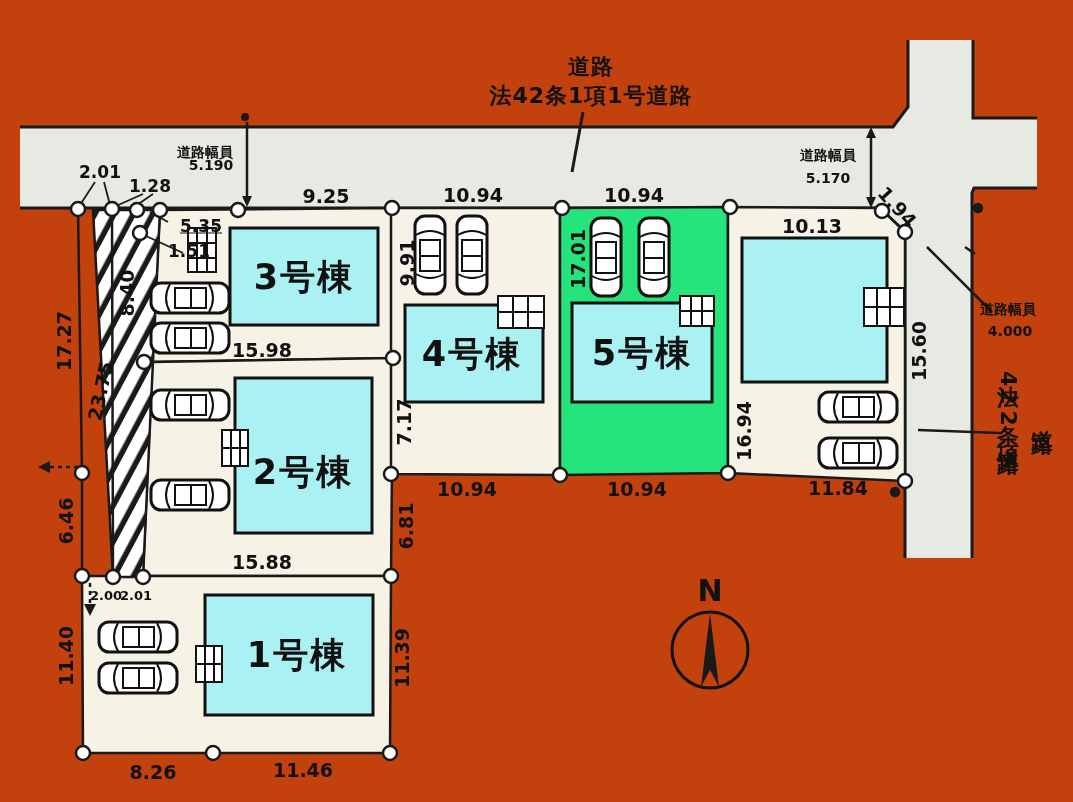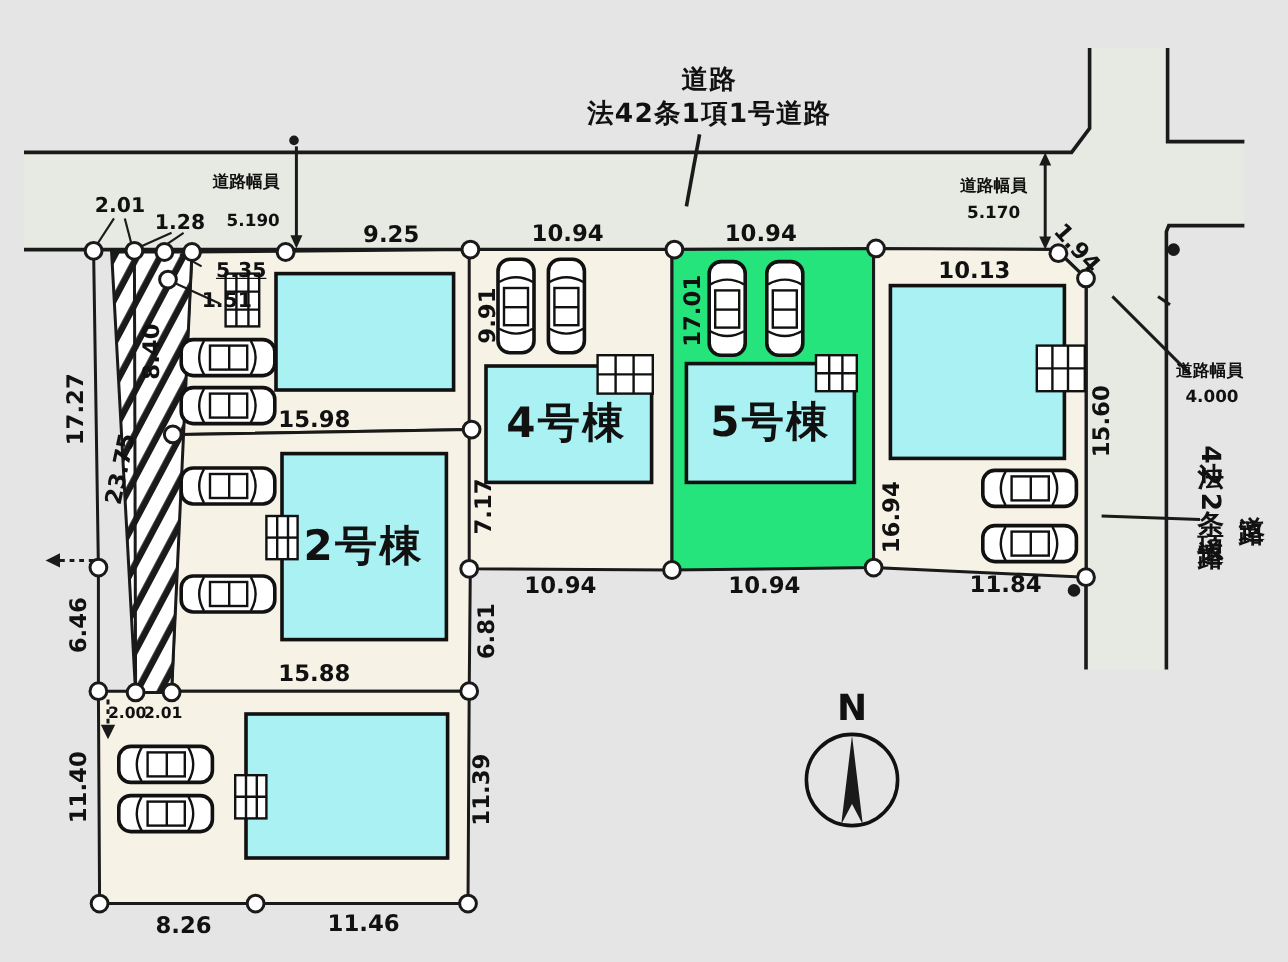--- a/index.html
+++ b/index.html
@@ -1,16 +1,16 @@
 <!DOCTYPE html>
 <html><head>
 <meta charset="utf-8">
 <style>
   html,body{margin:0;padding:0;background:#fff;}
-  #stage{position:relative;width:1073px;height:802px;background:#e5e5e5;overflow:hidden;
+  #stage{position:relative;width:1073px;height:802px;background:#c2410c;overflow:hidden;
          font-family:"DejaVu Sans","Liberation Sans",sans-serif;}
   #plan-svg{position:absolute;left:0;top:0;}
   .lbl{position:absolute;transform:translate(-50%,-50%);font-weight:bold;color:#111;
        white-space:nowrap;line-height:1;}
   .dim{font-size:19px;}
   .dim-m{font-size:17px;}
   .dim-s{font-size:13px;}
   .rw{font-size:14px;}
   .rotN{transform:translate(-50%,-50%) rotate(-90deg);}
   .rot78{transform:translate(-50%,-50%) rotate(-78deg);}
@@ -173,30 +173,32 @@
   <g>
     <circle cx="710" cy="650" r="38" fill="none" stroke="#111" stroke-width="3"></circle>
     <polygon points="710,613 719,687 710,670 701,687" fill="#1a1a1a"></polygon>
   </g>
 </svg>
 
 <span class="lbl roadtitle" style="left:591px;top:67px;">道路</span>
 <span class="lbl roadtitle" style="left:591px;top:96px;">法42条1項1号道路</span>
 
 <span class="lbl rw" style="left:205px;top:152px;">道路幅員</span>
-<span class="lbl rw" style="left:211px;top:184px;">5.190</span>
+<span class="lbl rw" style="left:211px;top:165px;">5.190</span>
 <span class="lbl rw" style="left:828px;top:155px;">道路幅員</span>
 <span class="lbl rw" style="left:828px;top:178px;">5.170</span>
 <span class="lbl rw" style="left:1008px;top:309px;">道路幅員</span>
 <span class="lbl rw" style="left:1010px;top:331px;">4.000</span>
 
 <span class="lbl vert" style="left:1042px;top:412px;">道路</span>
 <span class="lbl vert" style="left:1008px;top:368px;">法42条2項道路</span>
 
-<span class="lbl bldg" style="left:303px;top:456px;">2号棟</span>
+<span class="lbl bldg" style="left:297px;top:655px;">1号棟</span>
+<span class="lbl bldg" style="left:303px;top:472px;">2号棟</span>
+<span class="lbl bldg" style="left:304px;top:277px;">3号棟</span>
 <span class="lbl bldg" style="left:472px;top:354px;text-align:right;">4号棟</span>
 <span class="lbl bldg" style="left:642px;top:353px;">5号棟</span>
 
 <span class="lbl dim-m" style="left:100px;top:172px;">2.01</span>
 <span class="lbl dim-m" style="left:150px;top:186px;">1.28</span>
 <span class="lbl dim" style="left:326px;top:196px;">9.25</span>
 <span class="lbl dim" style="left:473px;top:195px;">10.94</span>
 <span class="lbl dim" style="left:634px;top:195px;">10.94</span>
 <span class="lbl dim rot48" style="left:897px;top:207px;">1.94</span>
 <span class="lbl dim" style="left:812px;top:226px;">10.13</span>

